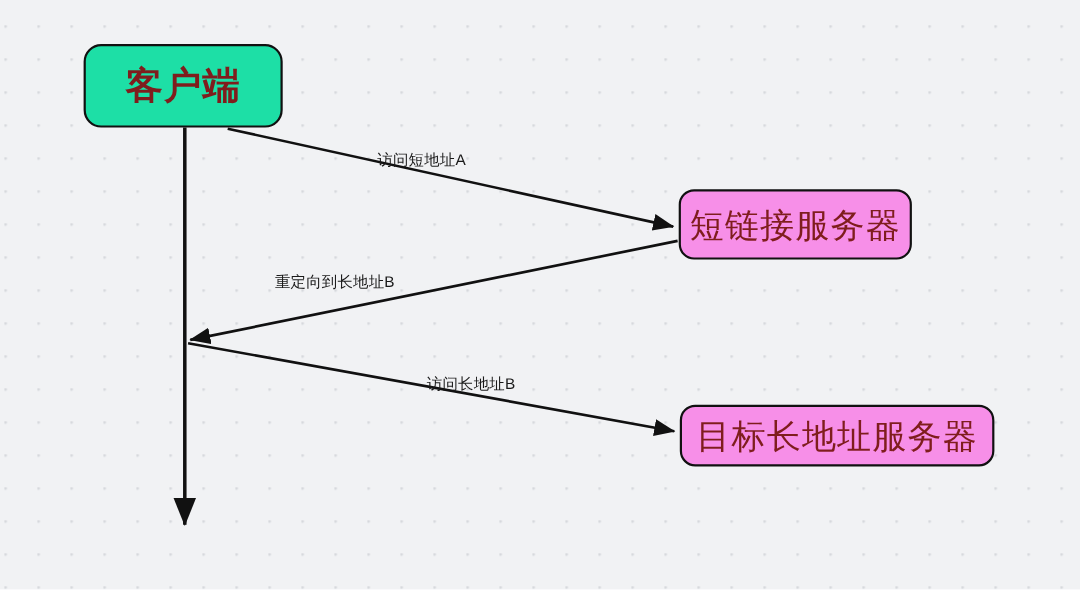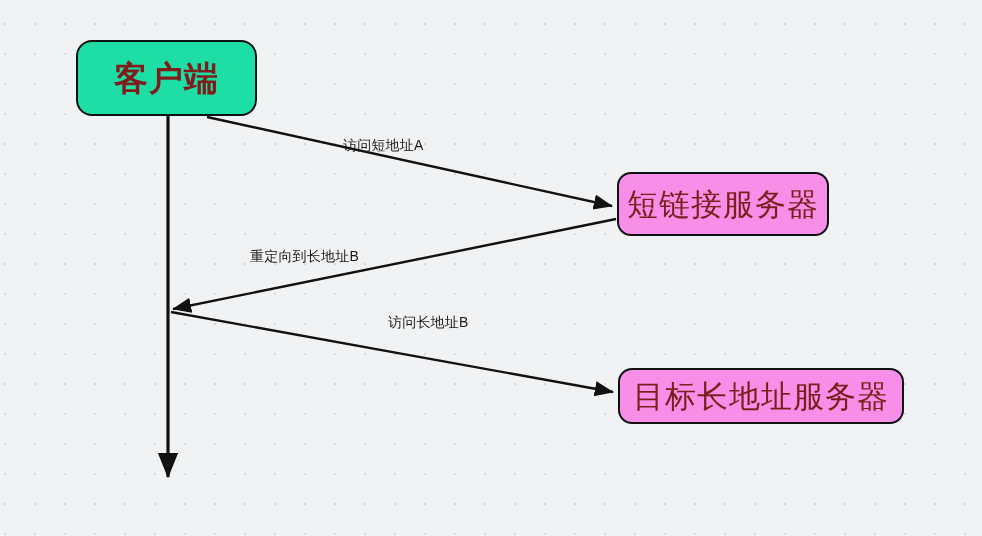--- a/index.html
+++ b/index.html
@@ -73,21 +73,21 @@
   }
   .edge-label {
     position: absolute;
     font-size: 14px;
     color: #1a1a1a;
     white-space: nowrap;
     letter-spacing: 0.2px;
   }
   .label-a { left: 343px; top: 123px; margin-top: 14px; }
   .label-b { left: 250px; top: 248px; }
-  .label-c { left: 388px; top: 314px; }
+  .label-c { left: 388px; top: 341px; }
 </style>
 </head>
 <body>
 
 <div id="canvas">
 
   <svg id="edges" viewBox="0 0 982 536" width="982" height="536" xmlns="http://www.w3.org/2000/svg">
     <defs>
       <marker id="arrowhead" markerWidth="9" markerHeight="9" refX="7.6" refY="3.2" orient="auto" markerUnits="strokeWidth">
         <path d="M0,0 L8,3.2 L0,6.4 z" fill="#111111"></path>

